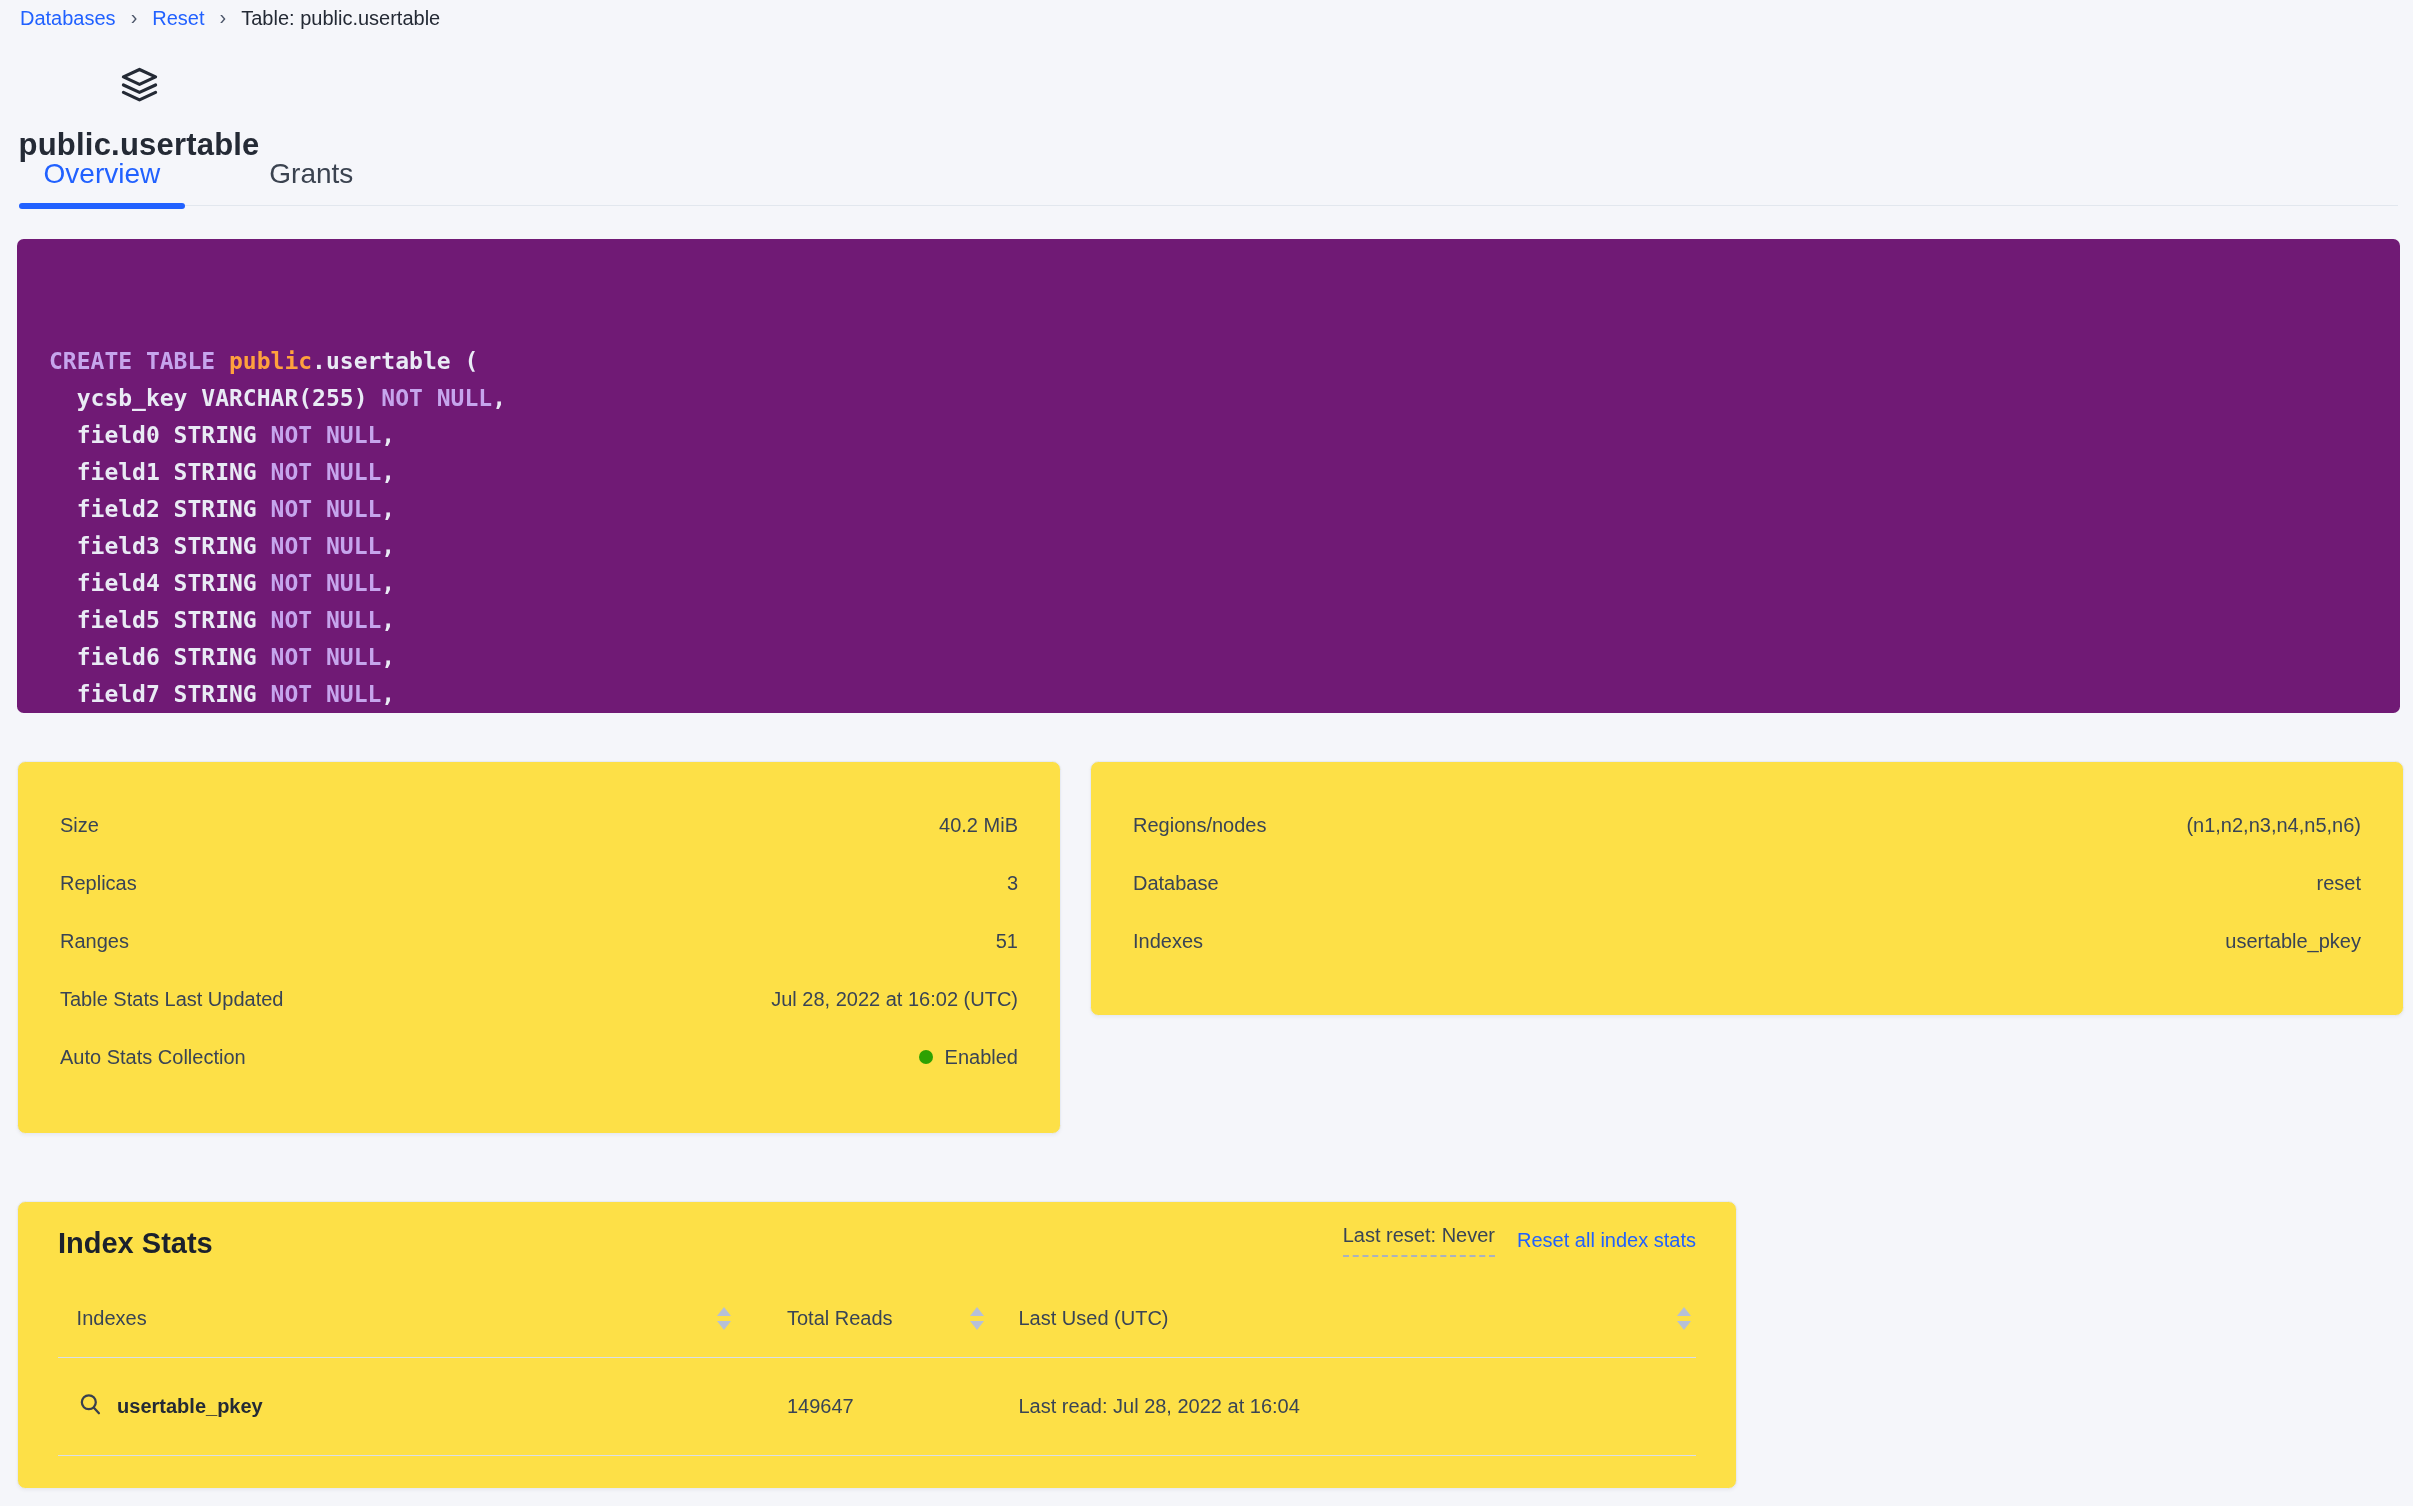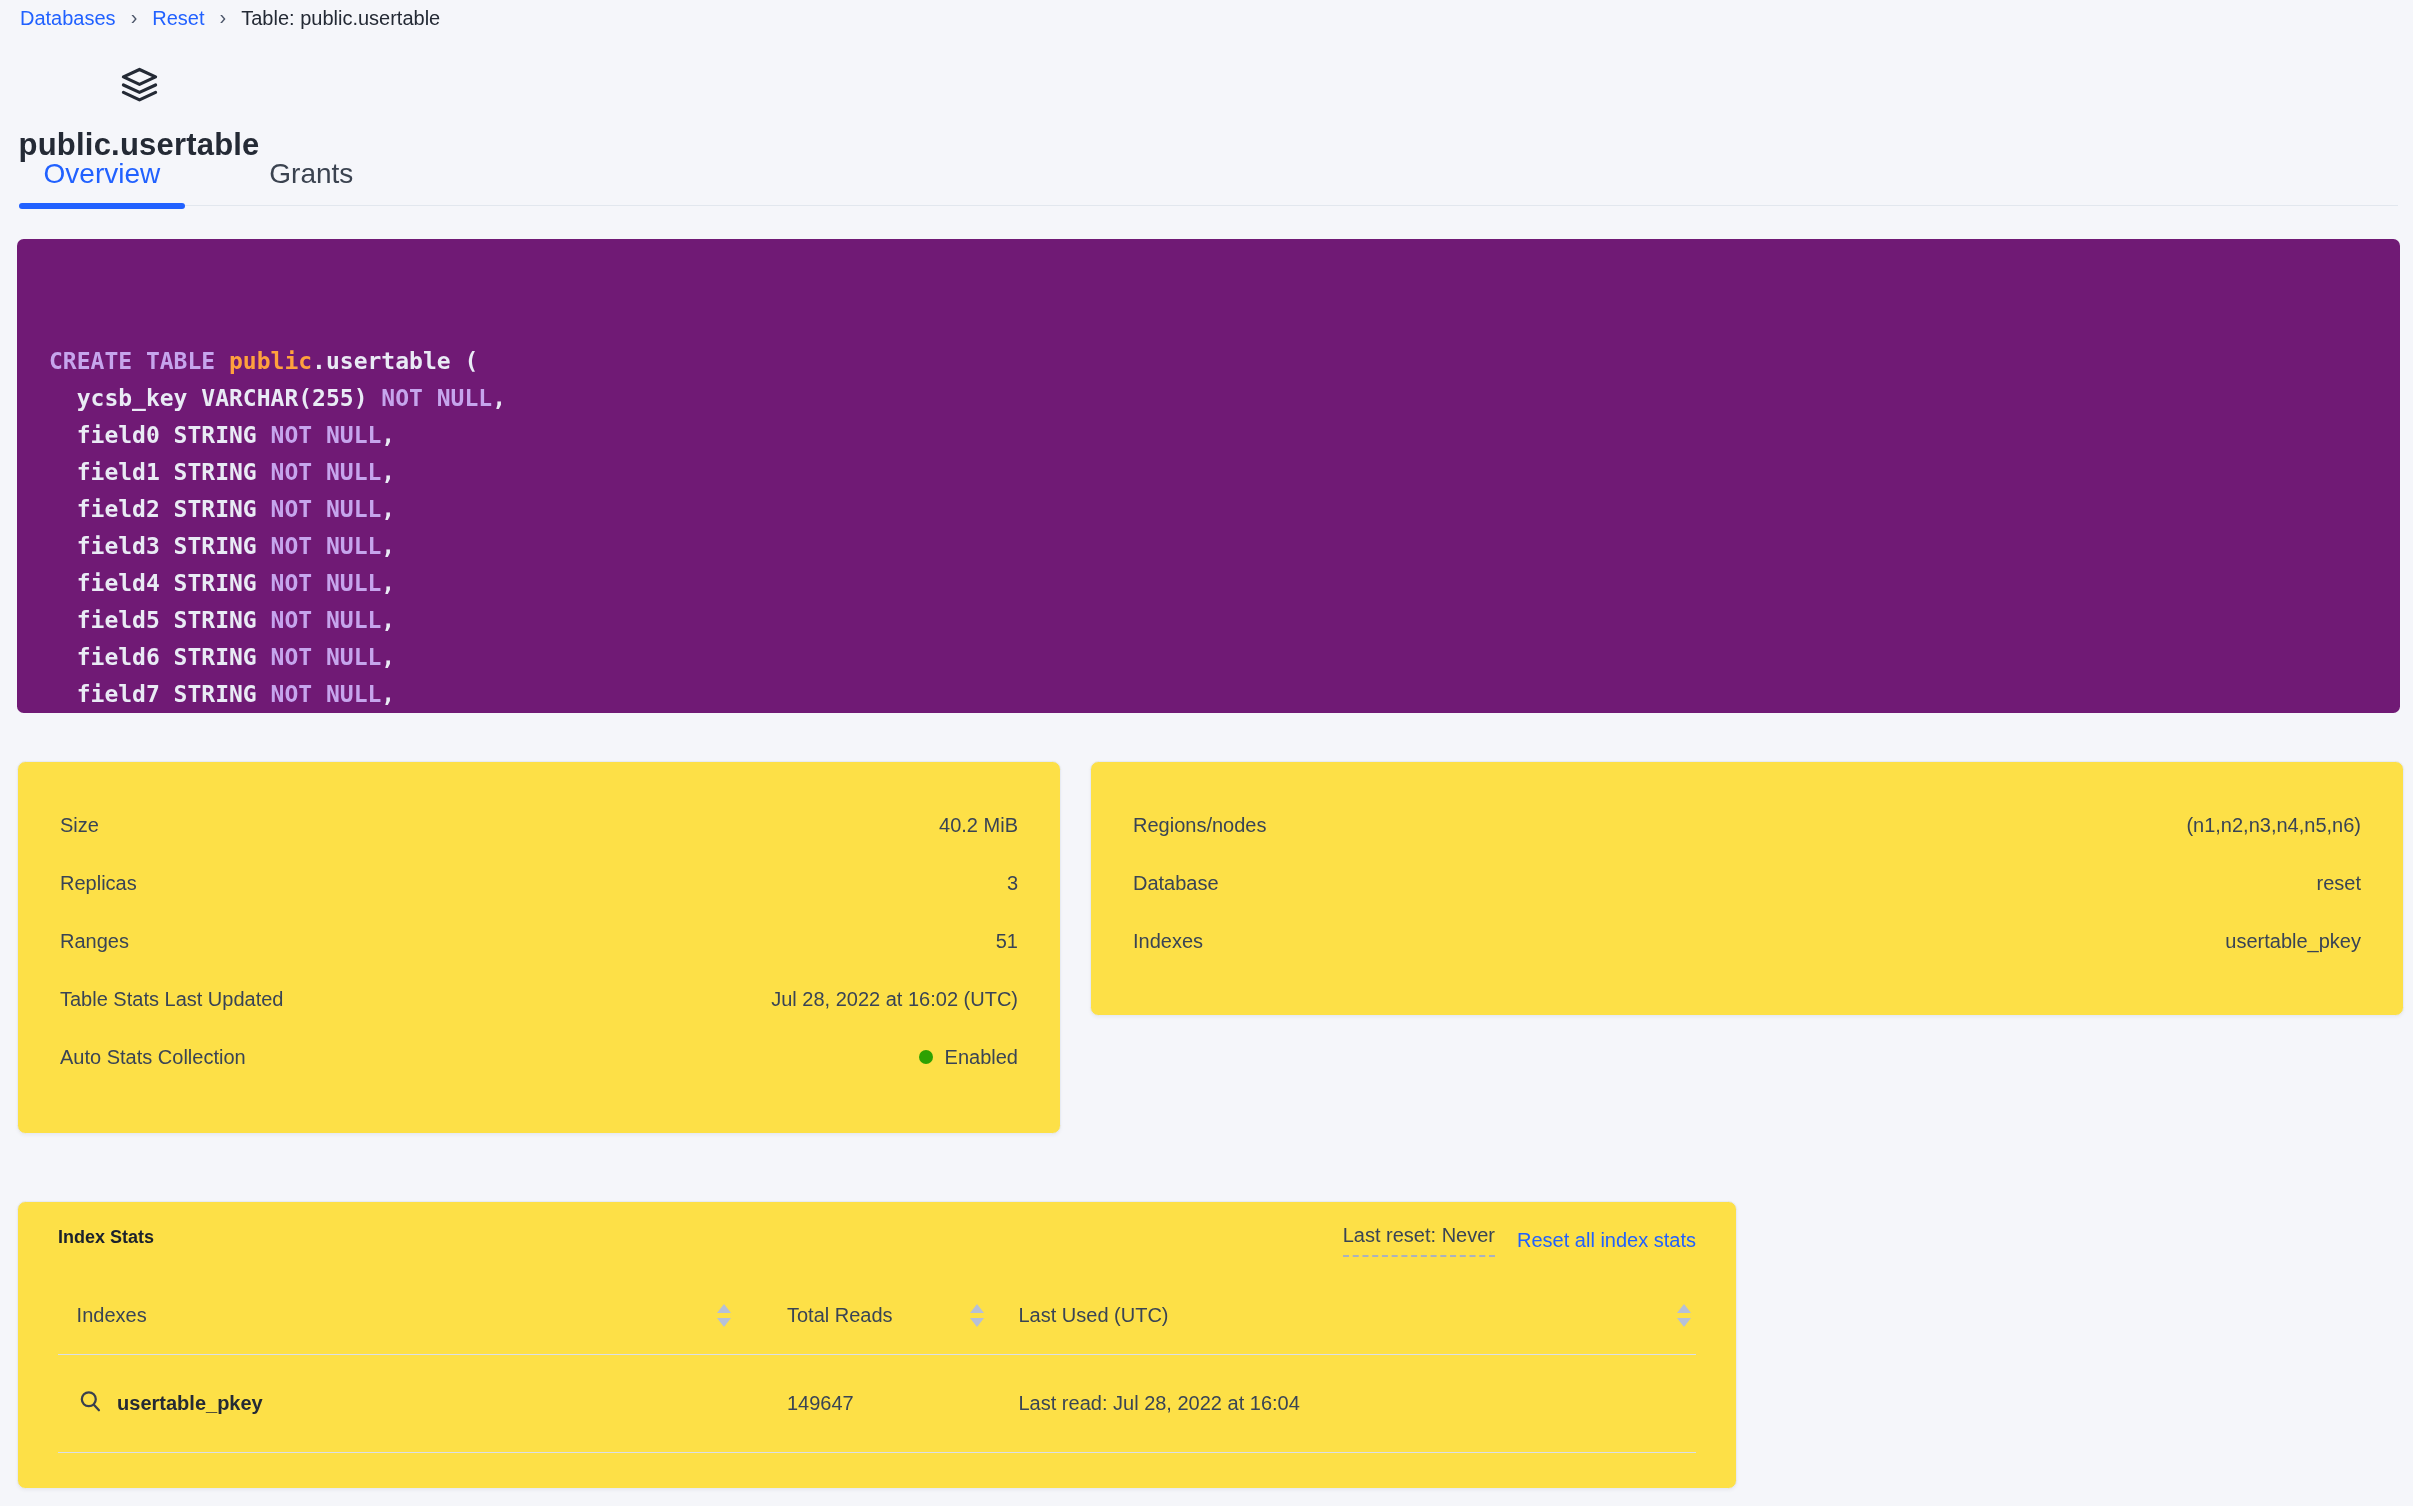--- a/index.html
+++ b/index.html
@@ -77,21 +77,21 @@
     width:14.3px; height:14.3px; border-radius:50%;
     background:#2ea102; display:inline-block;
   }
 
   
   .index-card {
     left:17px; top:1201px; width:1720px; height:288px;
     padding:22px 40px 0;
   }
   .index-head { display:flex; align-items:flex-start; justify-content:space-between; }
-  .index-title { font-size:18px; font-weight:700; color:#1b212d; padding-top:3.4px; }
+  .index-title { font-size:29px; font-weight:700; color:#1b212d; padding-top:3.4px; }
   .index-head-right { display:flex; align-items:center; gap:22px; font-size:20px; }
   .last-reset {
     color:#394455;
     border-bottom:2.5px dashed #a9b1c0; padding-bottom:8.4px;
   }
   .reset-link { color:#2161ff; font-weight:500; text-decoration:none; cursor:pointer; }
 
   .tbl-head {
     margin-top:20px; height:78px;
     display:flex; align-items:center;

